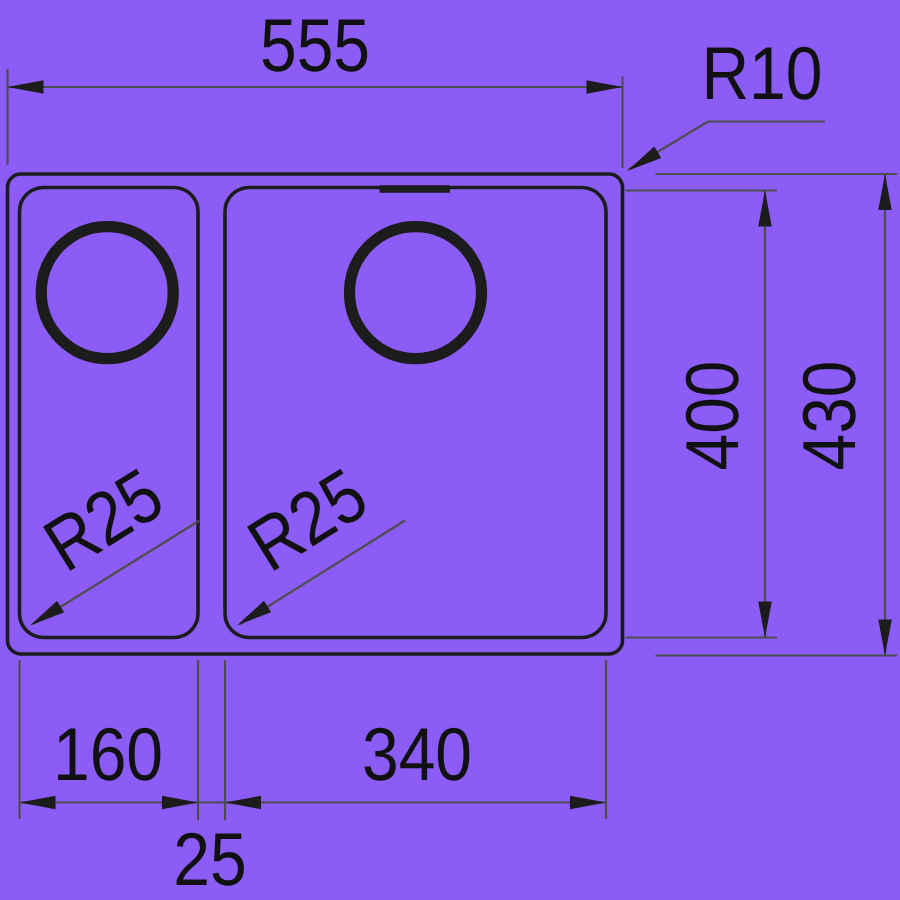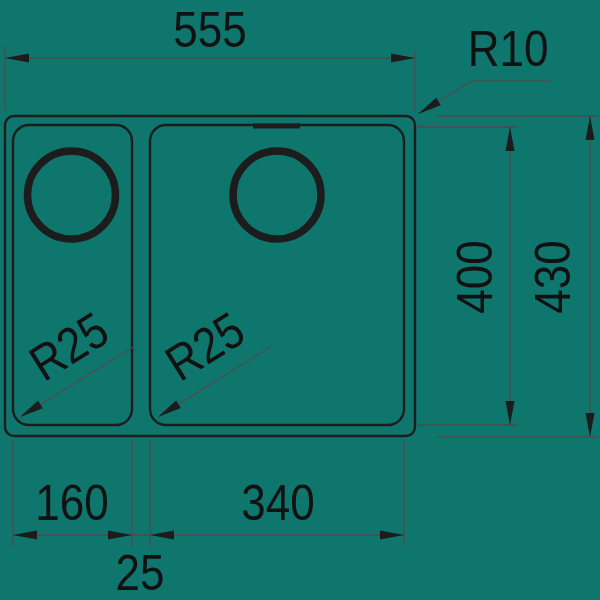--- a/index.html
+++ b/index.html
@@ -7,21 +7,21 @@
     padding: 0;
     background: #ffffff;
     width: 600px;
     height: 600px;
     overflow: hidden;
     font-family: "Liberation Sans", sans-serif;
   }
   .drawing-wrap {
     width: 600px;
     height: 600px;
-    background: #0f766e;
+    background: #8b5cf6;
   }
   svg { display: block; }
   .outline {
     fill: none;
     stroke: #1c1c1c;
     stroke-width: 2.4;
     stroke-linejoin: round;
   }
   .drain {
     fill: none;

